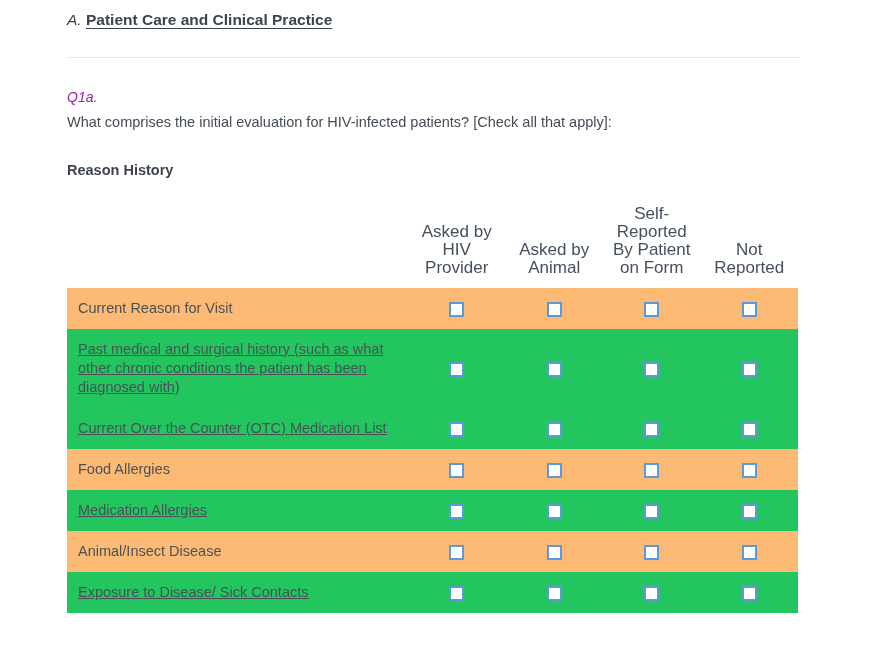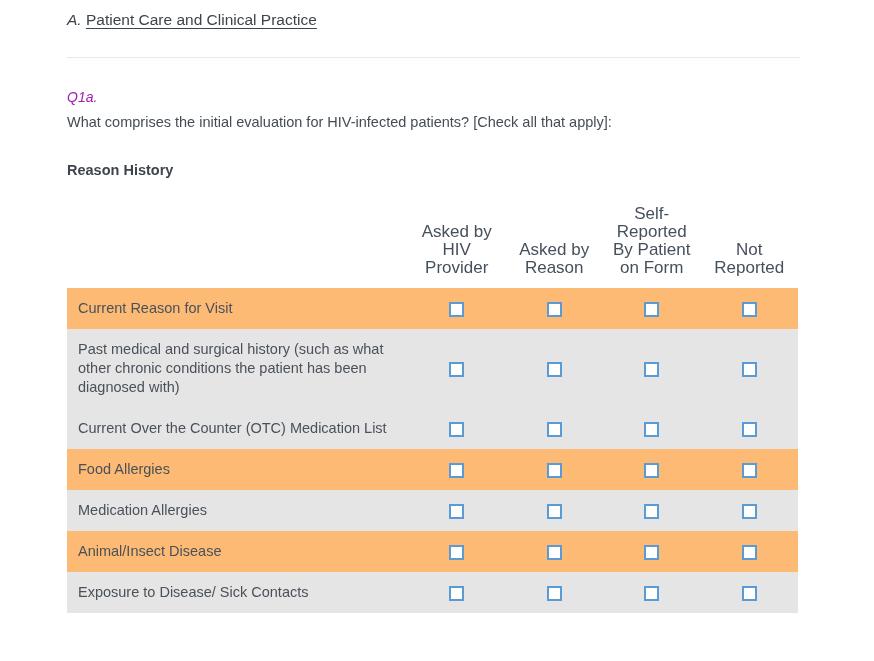--- a/index.html
+++ b/index.html
@@ -30,21 +30,21 @@
     font-size: 15.5px;
     line-height: 20px;
     color: #3d444d;
     white-space: nowrap;
   }
   .section-letter {
     font-style: italic;
     font-weight: normal;
   }
   .section-title {
-    font-weight: normal;
+    font-weight: bold;
     text-decoration: underline;
     text-underline-offset: 3px;
   }
 
   .section-rule {
     position: absolute;
     left: 67px;
     top: 57px;
     width: 733px;
     height: 1px;
@@ -116,21 +116,22 @@
     text-align: left;
     padding-left: 11px;
     padding-right: 14px;
   }
   .matrix tbody td.cell-opt {
     text-align: center;
     padding-left: 0;
     padding-right: 0;
   }
   .matrix tbody tr.striped td {
-    background: #e5e5e5;
+    background: #22c55e;
+    text-decoration: underline;
   }
   .matrix tbody tr.plain td {
     background: #fdba74;
   }
 
   
   .checkbox {
     display: inline-block;
     width: 11px;
     height: 11px;
@@ -161,21 +162,21 @@
       <col class="c-label">
       <col class="c-opt">
       <col class="c-opt">
       <col class="c-opt">
       <col class="c-opt">
     </colgroup>
     <thead>
       <tr>
         <th class="head-label"></th>
         <th><span>Asked by</span><br><span>HIV</span><br><span>Provider</span></th>
-        <th><span>Asked by</span><br><span>Reason</span></th>
+        <th><span>Asked by</span><br><span>Animal</span></th>
         <th><span>Self-</span><br><span>Reported</span><br><span>By Patient</span><br><span>on Form</span></th>
         <th><span>Not</span><br><span>Reported</span></th>
       </tr>
     </thead>
     <tbody>
         <tr class="plain">
           <td class="cell-label">Current Reason for Visit</td>
           <td class="cell-opt"><span class="checkbox"></span></td>
           <td class="cell-opt"><span class="checkbox"></span></td>
           <td class="cell-opt"><span class="checkbox"></span></td>

